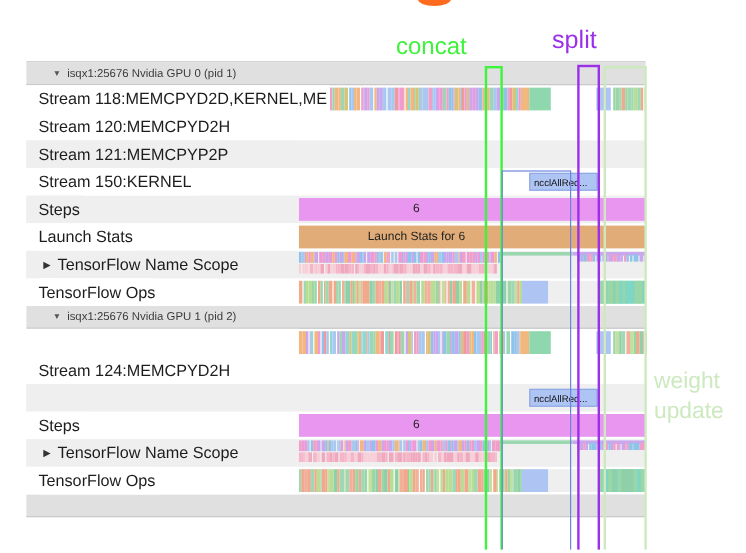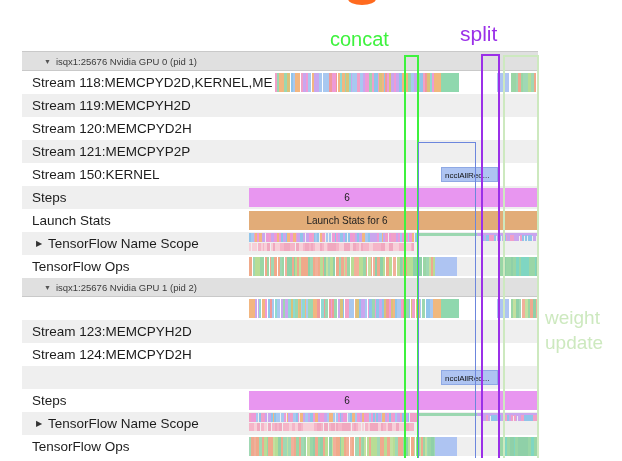--- a/index.html
+++ b/index.html
@@ -175,25 +175,20 @@
           <div class="bar" style="left: 272.325px; width: 1.84325px; top: 2px; height: 19px; background: rgb(154, 214, 166);"></div>
           <div class="bar" style="left: 274.169px; width: 3.04476px; top: 2px; height: 19px; background: rgb(160, 216, 180);"></div>
           <div class="bar" style="left: 277.213px; width: 2.04942px; top: 2px; height: 19px; background: rgb(160, 216, 180);"></div>
           <div class="bar" style="left: 279.263px; width: 2.68527px; top: 2px; height: 19px; background: rgb(184, 221, 149);"></div>
           <div class="bar" style="left: 281.948px; width: 2.91056px; top: 2px; height: 19px; background: rgb(160, 216, 180);"></div>
           <div class="bar" style="left: 284.859px; width: 1.88333px; top: 2px; height: 19px; background: rgb(240, 169, 138);"></div>
           <div class="bar" style="left: 287.742px; width: 1.25812px; top: 2px; height: 19px; background: rgb(195, 224, 160);"></div>
         </div>
         <div class="gutter"></div>
         <div class="lbl">Stream 118:MEMCPYD2D,KERNEL,ME</div>
-      </div>
-      <div class="row alt">
-        <div class="track"></div>
-        <div class="gutter"></div>
-        <div class="lbl">Stream 119:MEMCPYH2D</div>
       </div>
       <div class="row">
         <div class="track"></div>
         <div class="gutter"></div>
         <div class="lbl">Stream 120:MEMCPYD2H</div>
       </div>
       <div class="row alt">
         <div class="track"></div>
         <div class="gutter"></div>
         <div class="lbl">Stream 121:MEMCPYP2P</div>
@@ -589,25 +584,20 @@
           <div class="bar" style="left: 270.443px; width: 1.73719px; top: 2px; height: 19px; background: rgb(160, 216, 180);"></div>
           <div class="bar" style="left: 273.18px; width: 2.92814px; top: 2px; height: 19px; background: rgb(242, 176, 154);"></div>
           <div class="bar" style="left: 276.108px; width: 2.90487px; top: 2px; height: 19px; background: rgb(195, 224, 160);"></div>
           <div class="bar" style="left: 279.013px; width: 1.73355px; top: 2px; height: 19px; background: rgb(154, 214, 166);"></div>
           <div class="bar" style="left: 280.747px; width: 3.078px; top: 2px; height: 19px; background: rgb(238, 169, 143);"></div>
           <div class="bar" style="left: 283.825px; width: 2.91782px; top: 2px; height: 19px; background: rgb(143, 208, 168);"></div>
           <div class="bar" style="left: 286.742px; width: 1.76426px; top: 2px; height: 19px; background: rgb(242, 176, 154);"></div>
           <div class="bar" style="left: 288.507px; width: 0.493266px; top: 2px; height: 19px; background: rgb(154, 214, 166);"></div>
         </div>
         <div class="gutter"></div>
-      </div>
-      <div class="row alt">
-        <div class="track"></div>
-        <div class="gutter"></div>
-        <div class="lbl">Stream 123:MEMCPYH2D</div>
       </div>
       <div class="row">
         <div class="track"></div>
         <div class="gutter"></div>
         <div class="lbl">Stream 124:MEMCPYD2H</div>
       </div>
       <div class="row alt">
         <div class="track">
           <div class="nccl-chip">ncclAllRed...</div>
         </div>

